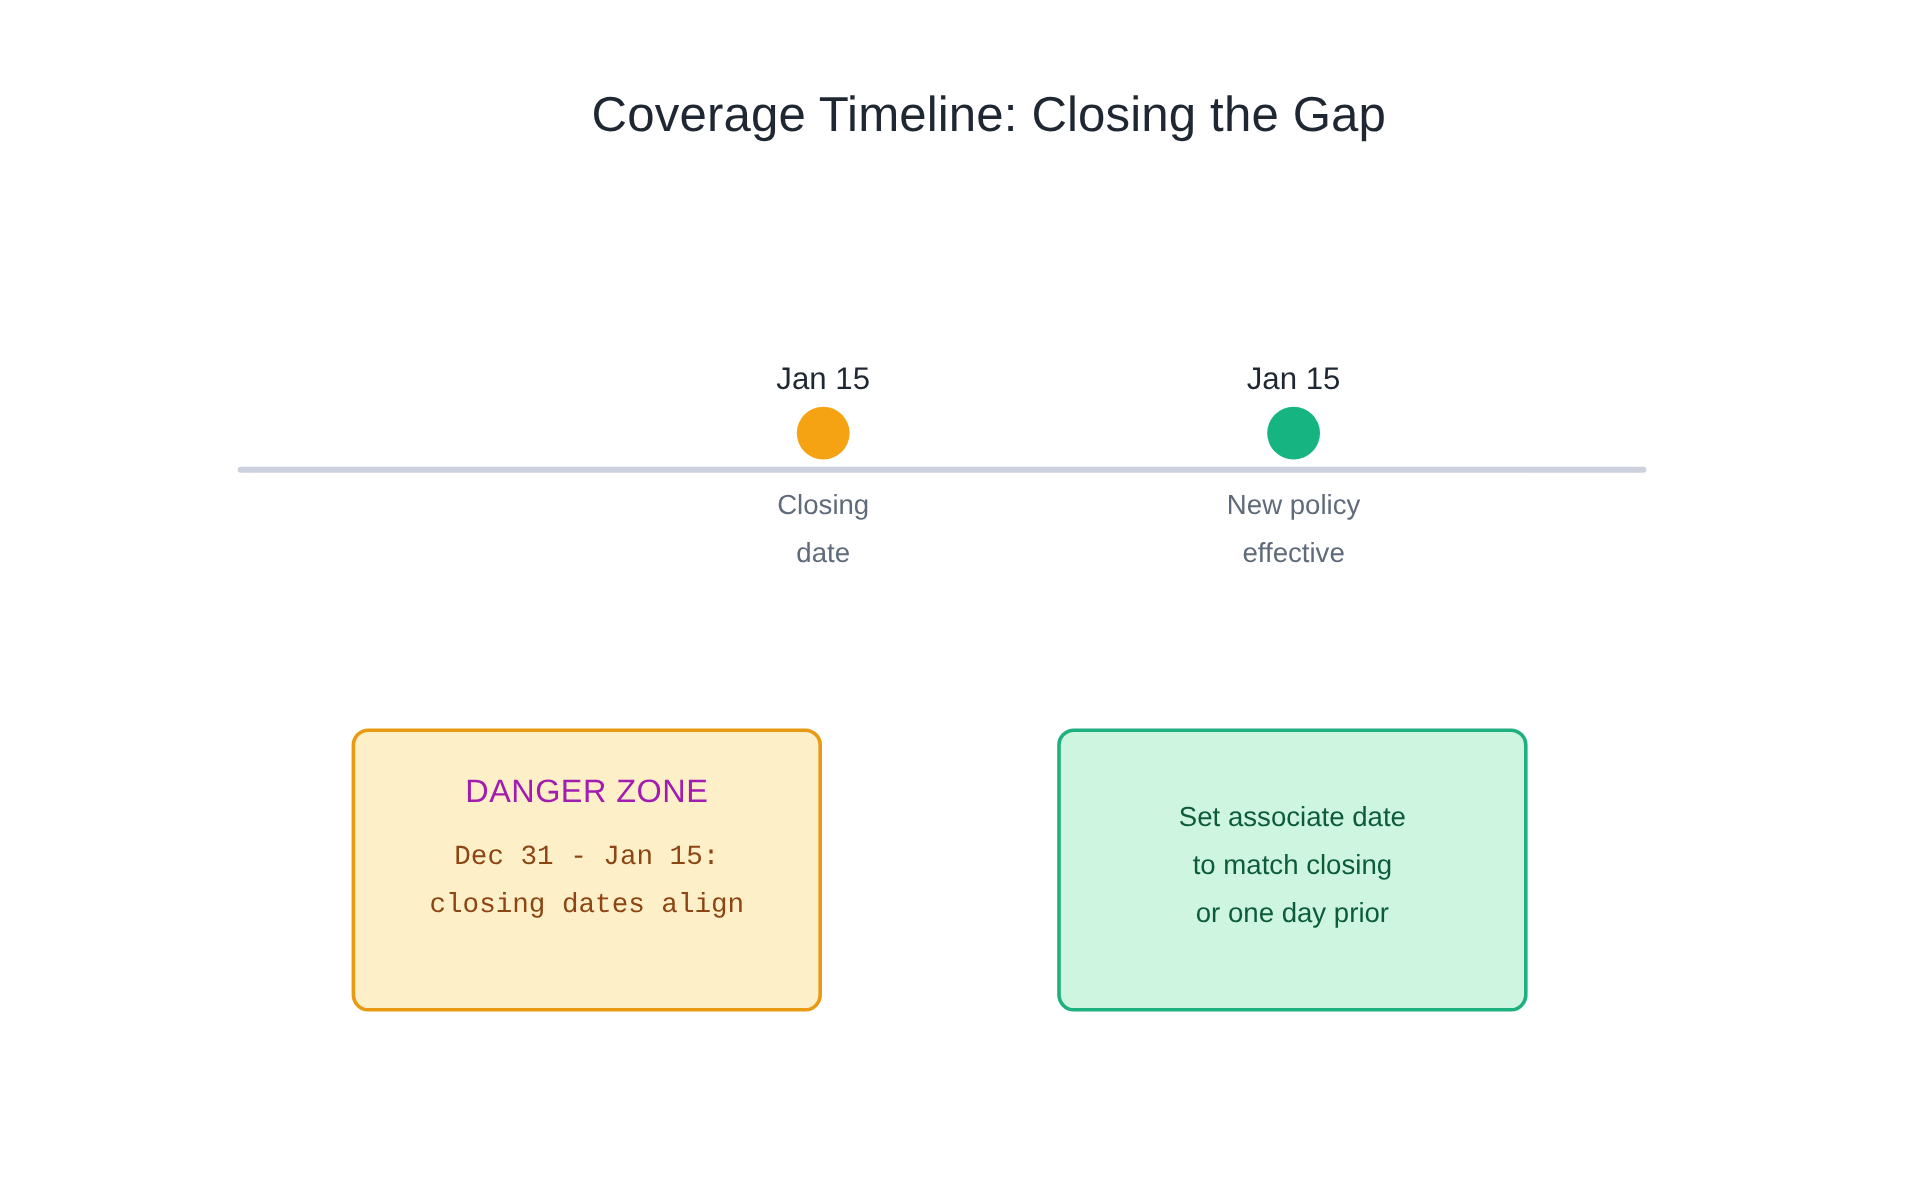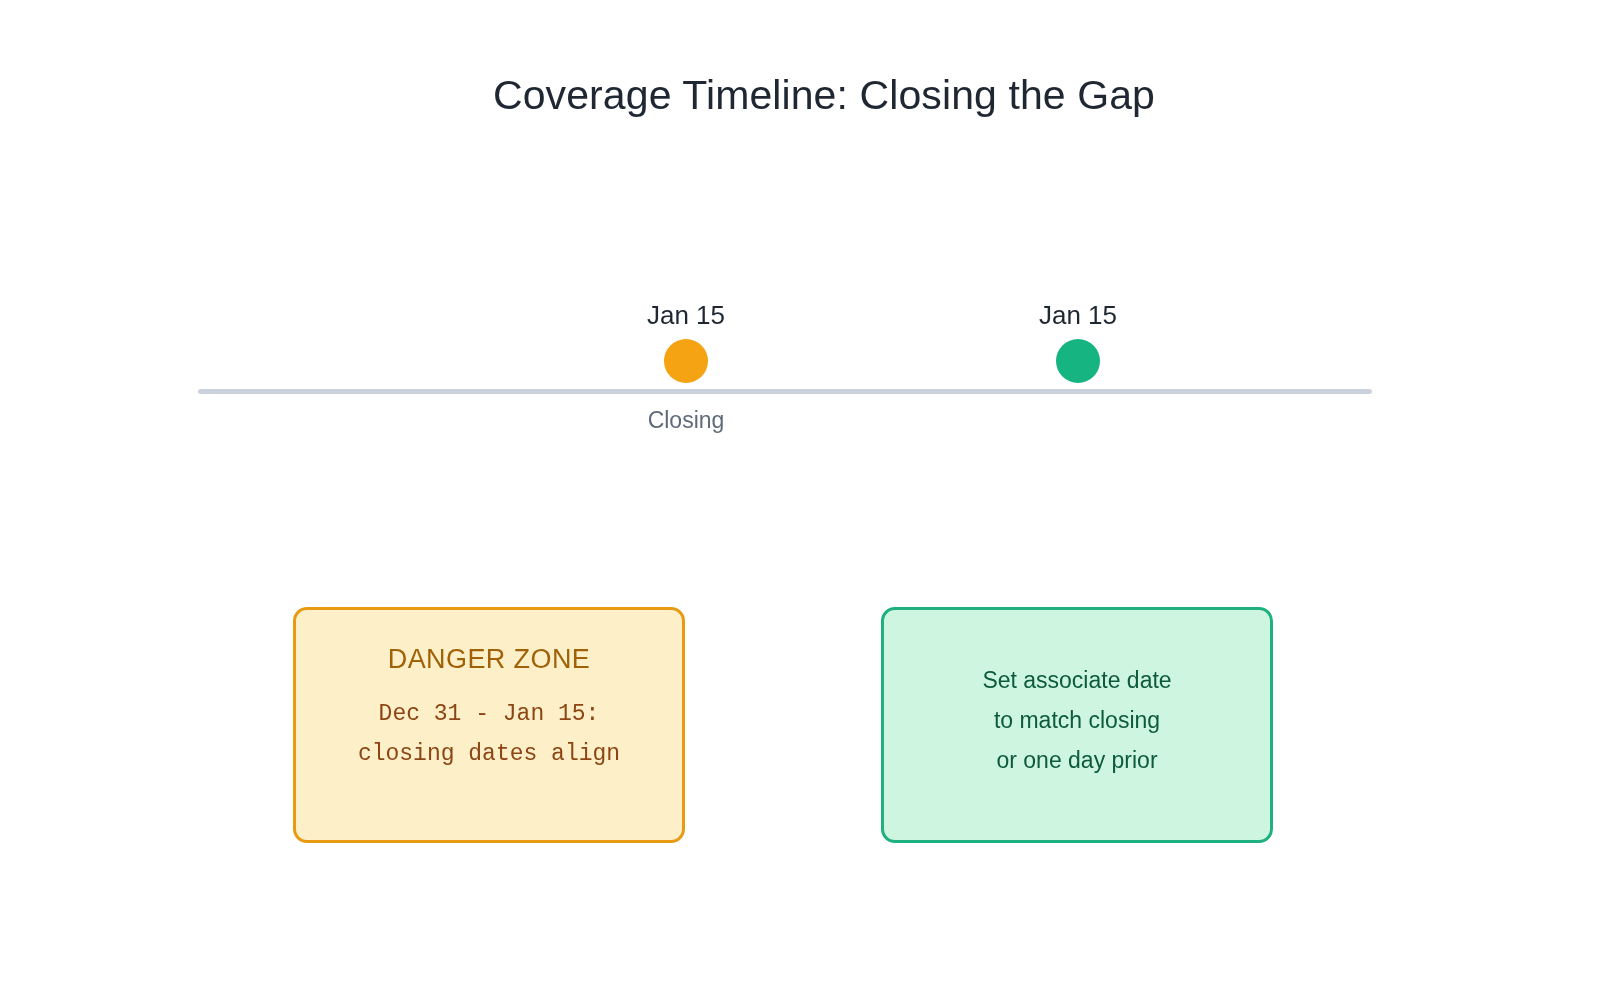--- a/index.html
+++ b/index.html
@@ -102,21 +102,21 @@
   .card-solution {
     left: 881px;
     background: #cdf5df;
     border-color: #1eb07e;
   }
   .card-heading {
     font-size: 27px;
     line-height: 34px;
     letter-spacing: 0.4px;
   }
-  .card-danger .card-heading { color: #a16207; }
+  .card-danger .card-heading { color: #a21caf; }
   .card-solution .card-heading { color: #0d5b3d; }
   .card-body {
     margin-top: 18px;
     font-size: 23px;
     line-height: 40px;
   }
   .card-danger .card-body { color: #8c4513; font-family: Liberation Mono, monospace; }
   .card-solution .card-body { color: #0d5b3d; }
 </style>
 </head>
@@ -128,27 +128,32 @@
   <div class="timeline-axis"></div>
 
 
   <div class="milestone" style="left:686px;">
     <div class="milestone-date">Jan 15</div>
     <div class="milestone-dot-wrap">
       <div class="milestone-dot" style="background:#f5a213;"></div>
     </div>
     <div class="milestone-desc">
       <div>Closing</div>
+      <div>date</div>
     </div>
   </div>
 
   <div class="milestone" style="left:1078px;">
     <div class="milestone-date">Jan 15</div>
     <div class="milestone-dot-wrap">
       <div class="milestone-dot" style="background:#16b481;"></div>
+    </div>
+    <div class="milestone-desc">
+      <div>New policy</div>
+      <div>effective</div>
     </div>
   </div>
 </div>
 
 <div class="card card-danger">
   <div class="card-heading">DANGER ZONE</div>
   <div class="card-body">
     <div>Dec 31 - Jan 15:</div>
     <div>closing dates align</div>
   </div>

